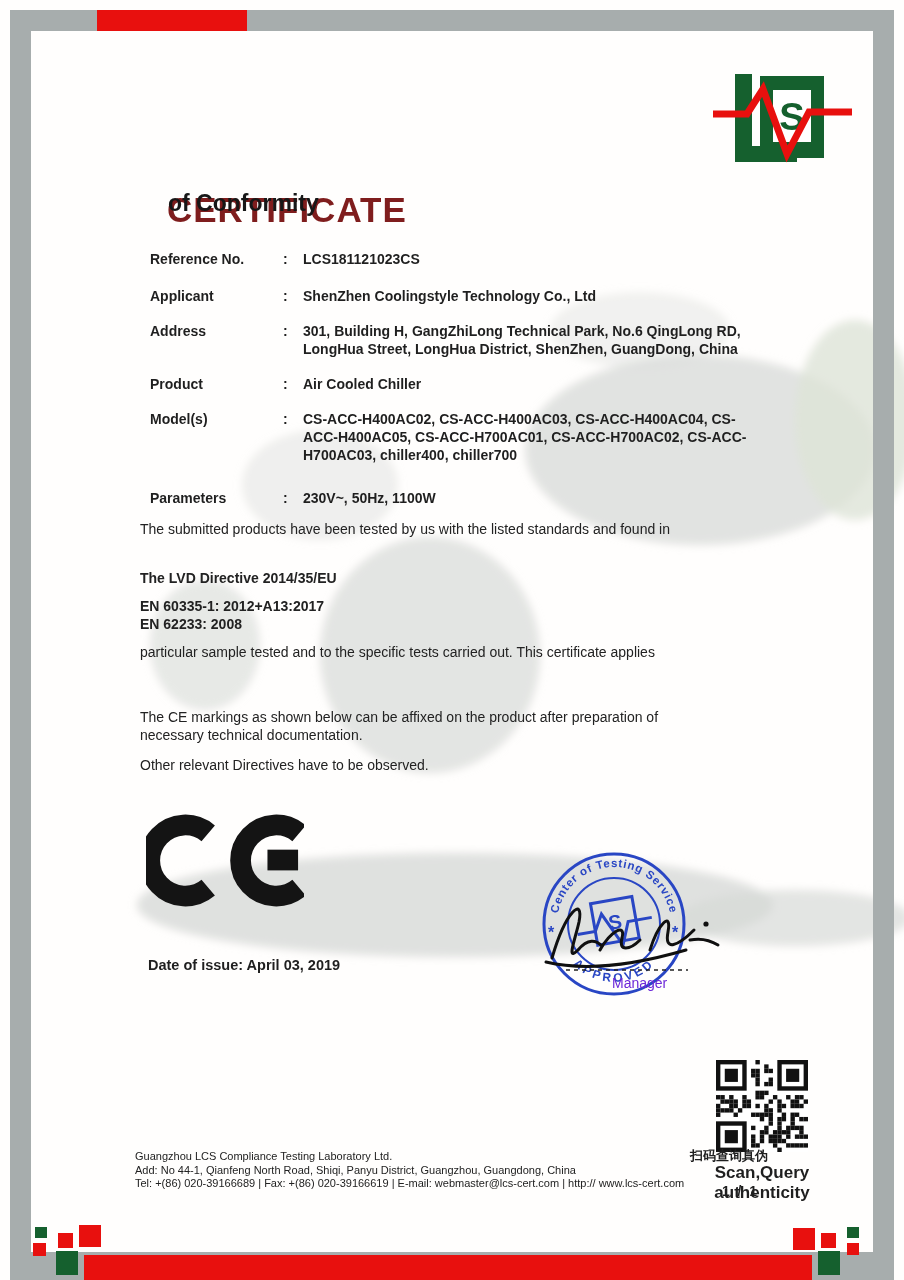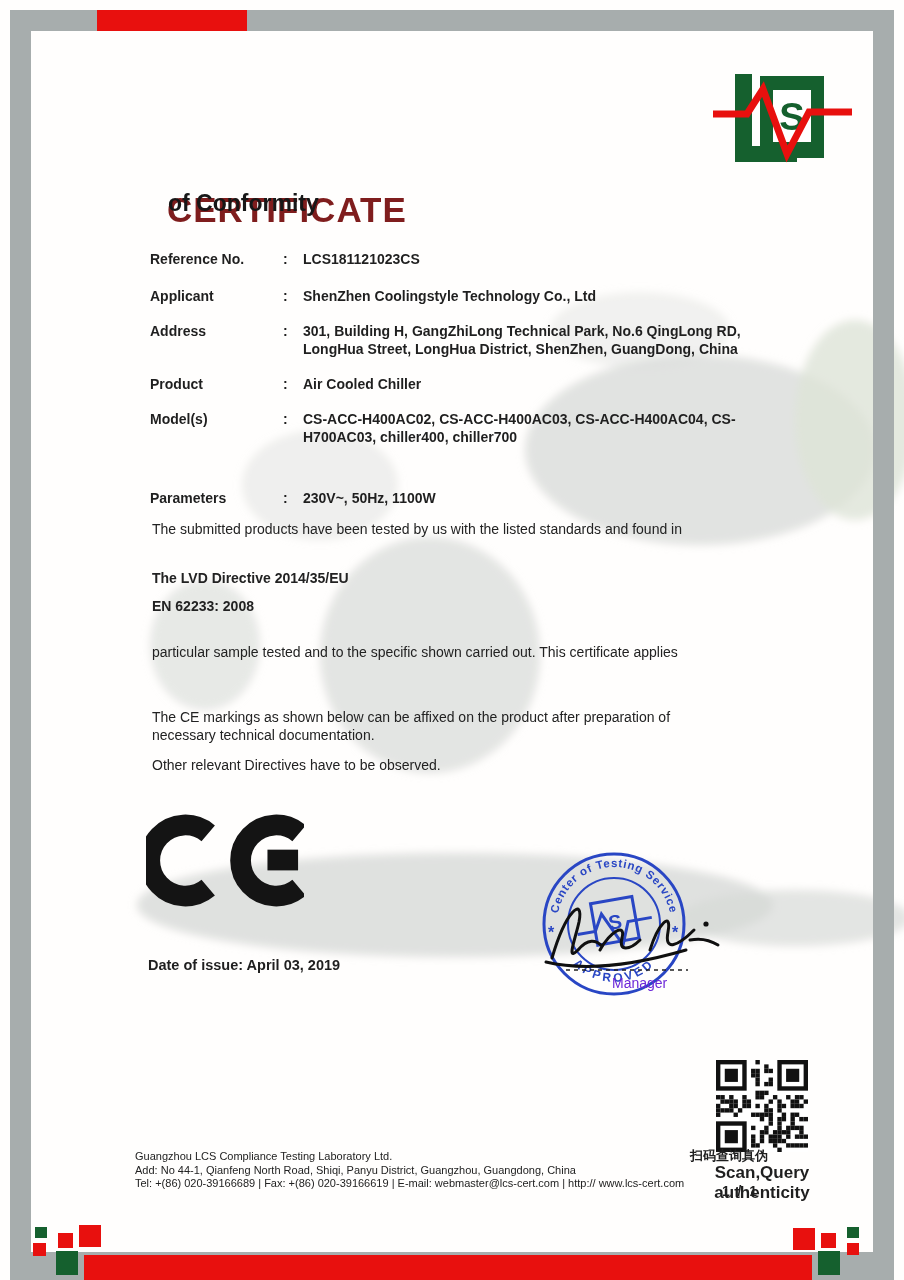--- a/index.html
+++ b/index.html
@@ -27,21 +27,21 @@
 
   
   .frow{position:absolute;left:150px;width:640px;z-index:2;font-size:14px;font-weight:bold;line-height:18px;}
   .frow .lbl{position:absolute;left:0;top:0;width:130px;}
   .frow .col{position:absolute;left:133px;top:0;}
   .frow .val{position:absolute;left:153px;top:0;width:482px;}
   .r-ref{top:250px;} .r-app{top:287px;} .r-addr{top:322px;}
   .r-prod{top:375px;} .r-mod{top:410px;} .r-par{top:489px;}
 
   
-  .para{position:absolute;left:152px;width:610px;font-size:14px;line-height:18px;z-index:2;color:#222;}
+  .para{position:absolute;left:140px;width:610px;font-size:14px;line-height:18px;z-index:2;color:#222;}
   .p-intro{top:520px;} .p-lvd{top:569px;font-weight:bold;} .p-en{top:597px;font-weight:bold;}
   .p-tests{top:643px;} .p-ce{top:708px;} .p-other{top:756px;}
 
   
   .ce{position:absolute;left:146px;top:812px;z-index:2;}
   .date{position:absolute;left:148px;top:957px;font-size:14.5px;font-weight:bold;z-index:2;}
   .stamp{position:absolute;left:528px;top:842px;z-index:3;}
   .sig{position:absolute;left:538px;top:888px;z-index:4;}
   .manager{position:absolute;left:612px;top:975px;font-size:14px;color:#6d28d9;z-index:4;}
 
@@ -131,38 +131,40 @@
   <div class="frow r-prod">
     <span class="lbl">Product</span>
     <span class="col">:</span>
     <span class="val">Air Cooled Chiller</span>
   </div>
   <div class="frow r-mod">
     <span class="lbl">Model(s)</span>
     <span class="col">:</span>
     <span class="val">
       <div>CS-ACC-H400AC02, CS-ACC-H400AC03, CS-ACC-H400AC04, CS-</div>
+      <div>ACC-H400AC05, CS-ACC-H700AC01, CS-ACC-H700AC02, CS-ACC-</div>
       <div>H700AC03, chiller400, chiller700</div>
     </span>
   </div>
   <div class="frow r-par">
     <span class="lbl">Parameters</span>
     <span class="col">:</span>
     <span class="val">230V~, 50Hz, 1100W</span>
   </div>
 
   <div class="para p-intro">
     <div>The submitted products have been tested by us with the listed standards and found in</div>
   </div>
   <div class="para p-lvd">The LVD Directive 2014/35/EU</div>
   <div class="para p-en">
+    <div>EN 60335-1: 2012+A13:2017</div>
     <div>EN 62233: 2008</div>
   </div>
   <div class="para p-tests">
-    <div>particular sample tested and to the specific shown carried out. This certificate applies</div>
+    <div>particular sample tested and to the specific tests carried out. This certificate applies</div>
   </div>
   <div class="para p-ce">
     <div>The CE markings as shown below can be affixed on the product after preparation of</div>
     <div>necessary technical documentation.</div>
   </div>
   <div class="para p-other">Other relevant Directives have to be observed.</div>
 
   <svg class="ce" width="158" height="100" viewBox="0 0 160 100">
     <path d="M 63,21 A 36,36 0 1 0 63,76" fill="none" stroke="#141414" stroke-width="21"></path>
     <path d="M 155,21 A 36,36 0 1 0 155,76" fill="none" stroke="#141414" stroke-width="21"></path>

